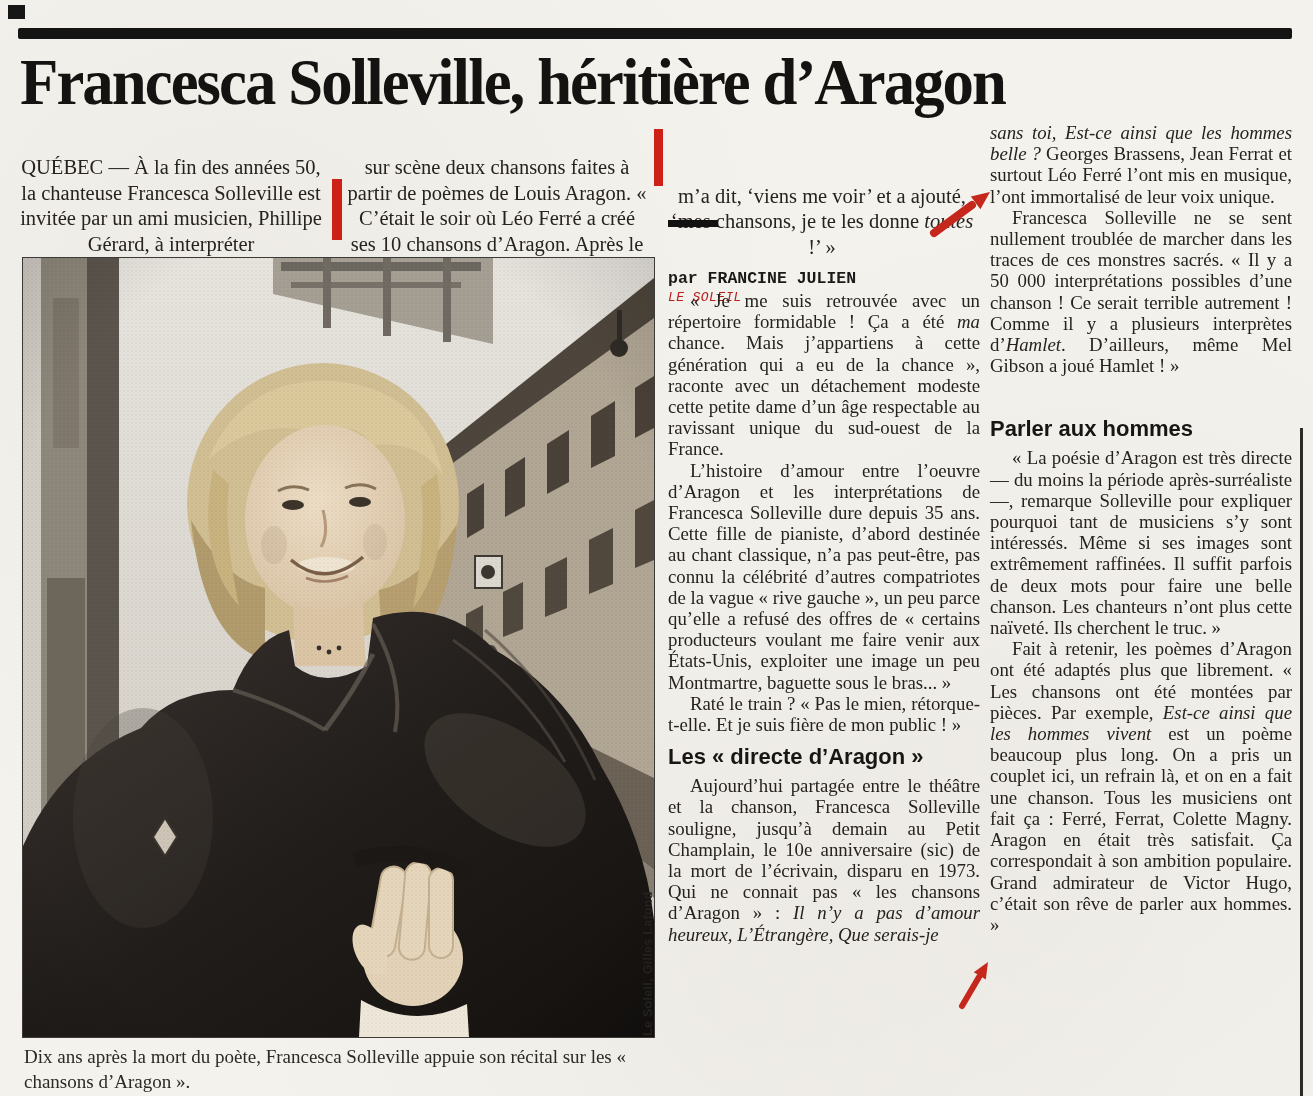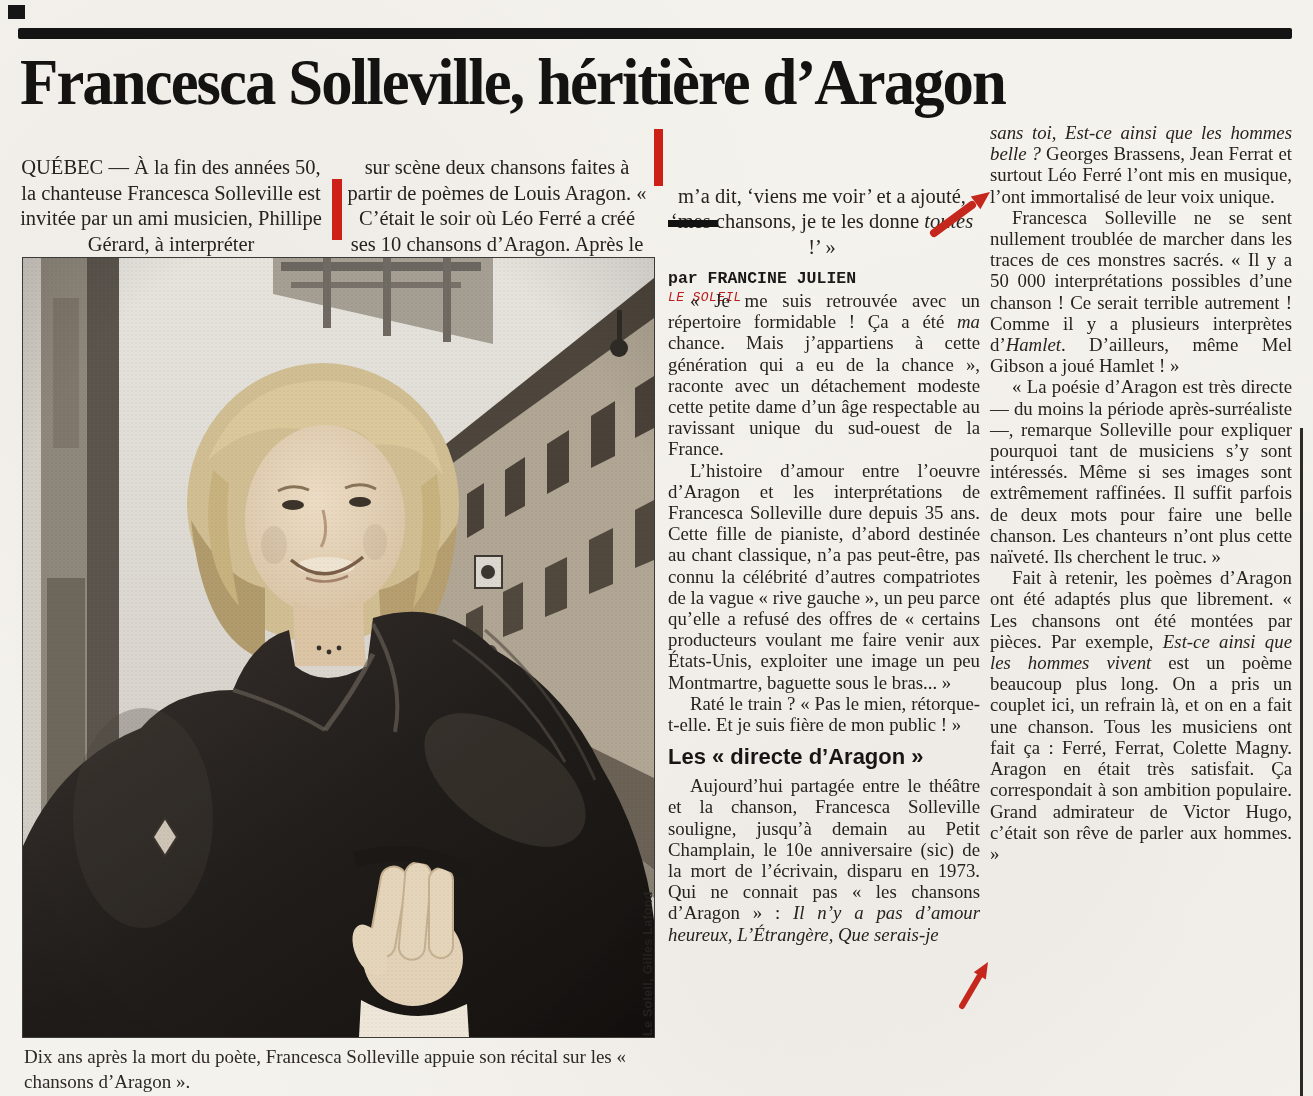--- a/index.html
+++ b/index.html
@@ -84,20 +84,21 @@
     <p class="ind"><span>« Je me suis retrouvée avec un répertoire formidable ! Ça a été </span><span class="it">ma</span><span> chance. Mais j’appartiens à cette génération qui a eu de la chance », raconte avec un détachement modeste cette petite dame d’un âge respectable au ravissant unique du sud-ouest de la France.</span></p>
     <p class="ind"><span>L’histoire d’amour entre l’oeuvre d’Aragon et les interprétations de Francesca Solleville dure depuis 35 ans. Cette fille de pianiste, d’abord destinée au chant classique, n’a pas peut-être, pas connu la célébrité d’autres compatriotes de la vague « rive gauche », un peu parce qu’elle a refusé des offres de « certains producteurs voulant me faire venir aux États-Unis, exploiter une image un peu Montmartre, baguette sous le bras... »</span></p>
     <p class="ind"><span>Raté le train ? « Pas le mien, rétorque-t-elle. Et je suis fière de mon public ! »</span></p>
     <div class="subhead">Les « directe d’Aragon »</div>
     <p class="ind"><span>Aujourd’hui partagée entre le théâtre et la chanson, Francesca Solleville souligne, jusqu’à demain au Petit Champlain, le 10e anniversaire (sic) de la mort de l’écrivain, disparu en 1973. Qui ne connait pas « les chansons d’Aragon » : </span><span class="it">Il n’y a pas d’amour heureux, L’Étrangère, Que serais-je</span></p>
   </div>
 
 <div class="abs body-col" style="left:990px;top:122px;width:302px;height:968px;">
     <p><span class="it">sans toi, Est-ce ainsi que les hommes belle ?</span><span> Georges Brassens, Jean Ferrat et surtout Léo Ferré l’ont mis en musique, l’ont immortalisé de leur voix unique.</span></p>
     <p class="ind"><span>Francesca Solleville ne se sent nullement troublée de marcher dans les traces de ces monstres sacrés. « Il y a 50 000 interprétations possibles d’une chanson ! Ce serait terrible autrement ! Comme il y a plusieurs interprètes d’</span><span class="it">Hamlet</span><span>. D’ailleurs, même Mel Gibson a joué Hamlet ! »</span></p>
+    <div class="subhead space">Parler aux hommes</div>
     <p class="ind"><span>« La poésie d’Aragon est très directe — du moins la période après-surréaliste —, remarque Solleville pour expliquer pourquoi tant de musiciens s’y sont intéressés. Même si ses images sont extrêmement raffinées. Il suffit parfois de deux mots pour faire une belle chanson. Les chanteurs n’ont plus cette naïveté. Ils cherchent le truc. »</span></p>
     <p class="ind"><span>Fait à retenir, les poèmes d’Aragon ont été adaptés plus que librement. « Les chansons ont été montées par pièces. Par exemple, </span><span class="it">Est-ce ainsi que les hommes vivent</span><span> est un poème beaucoup plus long. On a pris un couplet ici, un refrain là, et on en a fait une chanson. Tous les musiciens ont fait ça : Ferré, Ferrat, Colette Magny. Aragon en était très satisfait. Ça correspondait à son ambition populaire. Grand admirateur de Victor Hugo, c’était son rêve de parler aux hommes. »</span></p>
   </div>
 
 <figure class="abs photo-frame" style="margin:0;">
   <svg width="631" height="779" viewBox="0 0 631 779">
     <defs>
       <linearGradient id="sky" x1="0" y1="0" x2="0" y2="1">
         <stop offset="0" stop-color="#e8e5df"></stop>
           <stop offset="1" stop-color="#cfcac1"></stop>

